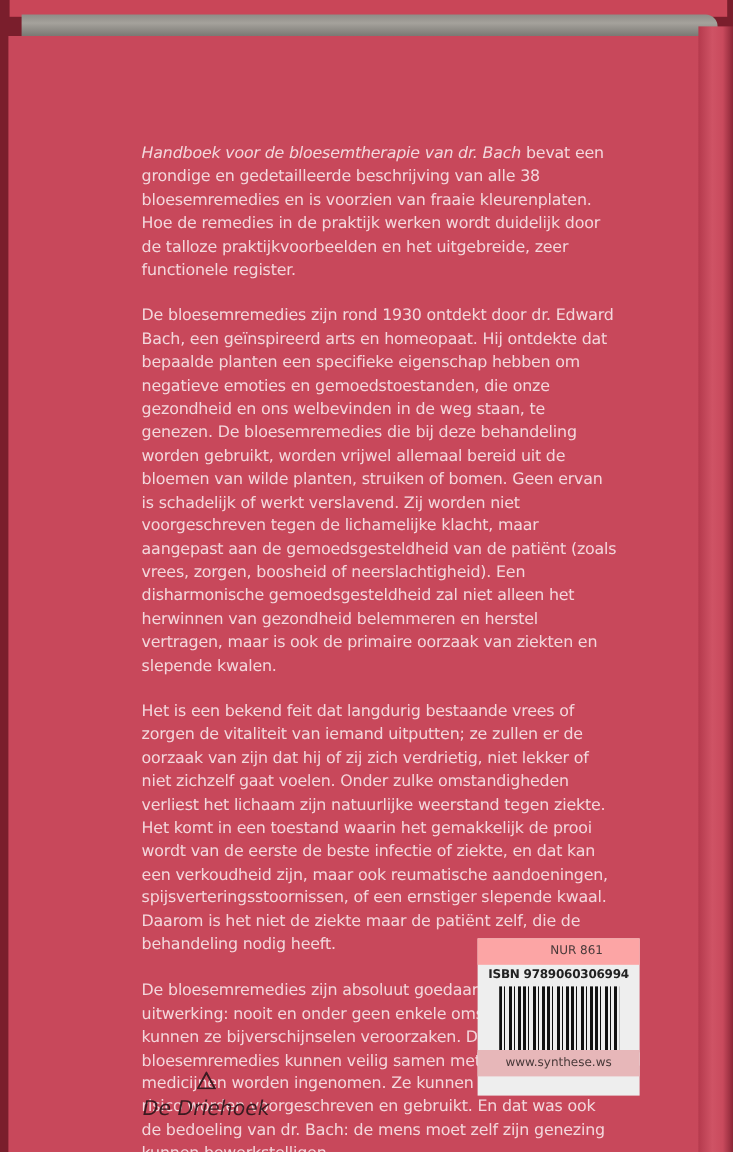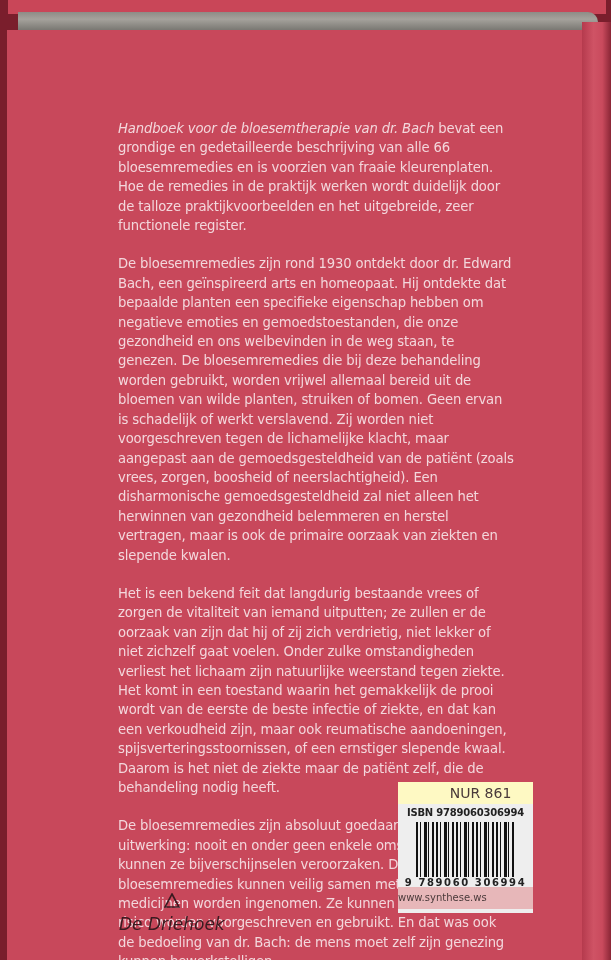--- a/index.html
+++ b/index.html
@@ -29,51 +29,51 @@
     position: absolute; left: 118px; top: 119px; width: 396px;
     color: #f3d7dc; font-size: 13.2px; line-height: 19.4px; letter-spacing: -0.15px;
   }
   .blurb p { margin: 0 0 19px 0; }
   .blurb em { }
   .barcode-box {
     position: absolute; left: 398px; top: 782px; width: 135px; height: 131px;
     background: #eee;
   }
   .nur {
-    height: 22px; background: #fef9c3; color: #4a3a3a;
-    font-size: 14px; text-align: center; line-height: 22px; padding-left: 30px;
+    height: 22px; background: #fca5a5; color: #4a3a3a;
+    font-size: 10px; text-align: center; line-height: 22px; padding-left: 30px;
   }
   .isbn { font-size: 10px; color: #222; text-align: center; margin-top: 3px; letter-spacing: -0.2px; font-weight: bold; }
   .bars {
     margin: 4px 0 0 18px; width: 100px; height: 58px;
     background: repeating-linear-gradient(90deg,
       #111 0 2px, #eee 2px 4px, #111 4px 5px, #eee 5px 8px, #111 8px 11px, #eee 11px 12px,
       #111 12px 13px, #eee 13px 16px, #111 16px 18px, #eee 18px 20px);
   }
   .barnum { font-size: 10px; color: #222; text-align: center; letter-spacing: 1.6px; margin-top: -3px; background:#eee; position: relative; font-weight: bold;}
   .site {
-    position: absolute; bottom: 4px; left: 0; right: 0; height: 22px;
-    background: #e7b7b9; color: #4a3a3a; font-size: 10px; line-height: 22px;
+    position: absolute; bottom: 16px; left: 0; right: 0; height: 22px;
+    background: #e7b7b9; color: #4a3a3a; font-size: 10px; text-align: center; line-height: 22px;
   }
   .publisher {
     position: absolute; left: 119px; top: 893px; display: flex; align-items: center; gap: 6px;
     color: #3a1a20; font-size: 17px; font-style: italic; flex-direction: column;
   }
   .publisher svg { display: block; }
 </style>
 </head>
 <body>
 
 <div class="back-top-edge"></div>
 <div class="pages-edge"></div>
 <div class="cover"></div>
 <div class="spine"></div>
 
 <div class="blurb">
-  <p><em>Handboek voor de bloesemtherapie van dr. Bach</em><span> bevat een grondige en gedetailleerde beschrijving van alle 66 bloesemremedies en is voorzien van fraaie kleurenplaten. Hoe de remedies in de praktijk werken wordt duidelijk door de talloze praktijkvoorbeelden en het uitgebreide, zeer functionele register.</span></p>
+  <p><em>Handboek voor de bloesemtherapie van dr. Bach</em><span> bevat een grondige en gedetailleerde beschrijving van alle 38 bloesemremedies en is voorzien van fraaie kleurenplaten. Hoe de remedies in de praktijk werken wordt duidelijk door de talloze praktijkvoorbeelden en het uitgebreide, zeer functionele register.</span></p>
   <p>De bloesemremedies zijn rond 1930 ontdekt door dr. Edward Bach, een geïnspireerd arts en homeopaat. Hij ontdekte dat bepaalde planten een specifieke eigenschap hebben om negatieve emoties en gemoedstoestanden, die onze gezondheid en ons welbevinden in de weg staan, te genezen. De bloesemremedies die bij deze behandeling worden gebruikt, worden vrijwel allemaal bereid uit de bloemen van wilde planten, struiken of bomen. Geen ervan is schadelijk of werkt verslavend. Zij worden niet voorgeschreven tegen de lichamelijke klacht, maar aangepast aan de gemoedsgesteldheid van de patiënt (zoals vrees, zorgen, boosheid of neerslachtigheid). Een disharmonische gemoedsgesteldheid zal niet alleen het herwinnen van gezondheid belemmeren en herstel vertragen, maar is ook de primaire oorzaak van ziekten en slepende kwalen.</p>
   <p>Het is een bekend feit dat langdurig bestaande vrees of zorgen de vitaliteit van iemand uitputten; ze zullen er de oorzaak van zijn dat hij of zij zich verdrietig, niet lekker of niet zichzelf gaat voelen. Onder zulke omstandigheden verliest het lichaam zijn natuurlijke weerstand tegen ziekte. Het komt in een toestand waarin het gemakkelijk de prooi wordt van de eerste de beste infectie of ziekte, en dat kan een verkoudheid zijn, maar ook reumatische aandoeningen, spijsverteringsstoornissen, of een ernstiger slepende kwaal. Daarom is het niet de ziekte maar de patiënt zelf, die de behandeling nodig heeft.</p>
   <p>De bloesemremedies zijn absoluut goedaardig in hun uitwerking: nooit en onder geen enkele omstandigheid kunnen ze bijverschijnselen veroorzaken. De bloesemremedies kunnen veilig samen met andere medicijnen worden ingenomen. Ze kunnen daarom zonder risico worden voorgeschreven en gebruikt. En dat was ook de bedoeling van dr. Bach: de mens moet zelf zijn genezing kunnen bewerkstelligen.</p>
 </div>
 
 <div class="barcode-box">
   <div class="nur">NUR 861</div>
   <div class="isbn">ISBN 9789060306994</div>
   <div class="bars"></div>
   <div class="barnum">9 789060 306994</div>

